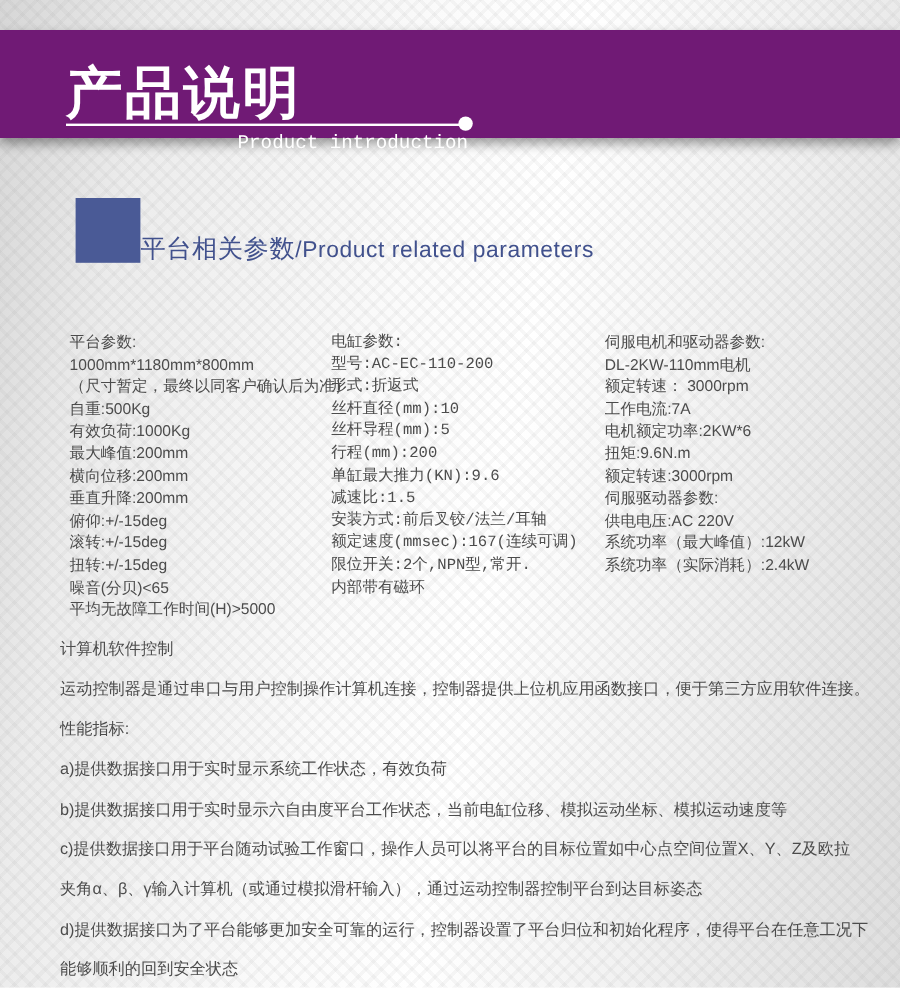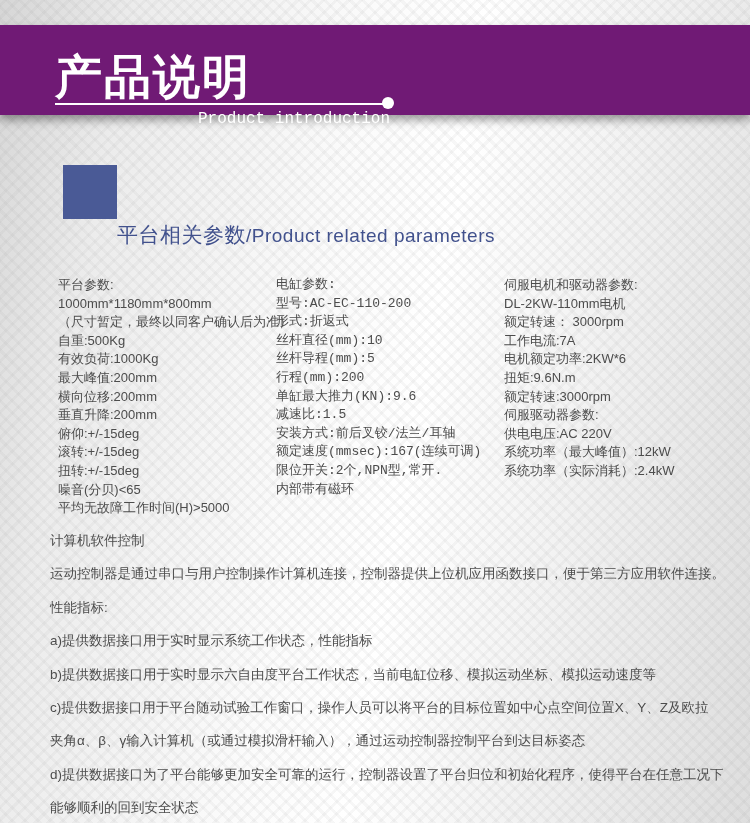--- a/index.html
+++ b/index.html
@@ -28,21 +28,21 @@
   }
   .band-sub{
     position:absolute;left:55px;top:85px;width:335px;text-align:right;
     color:#ffffff;font-size:16px;font-family:"Liberation Mono","DejaVu Sans Mono",monospace;
   }
   .sec-square{
     position:absolute;left:63px;top:165px;width:54px;height:54px;background:#4a5a96;
   }
   .sec-title{
     position:absolute;left:117px;top:193px;white-space:nowrap;
-    color:#41518d;font-size:21px;font-weight:400;letter-spacing:0.5px;margin-top:28px;
+    color:#41518d;font-size:21px;font-weight:400;letter-spacing:0.5px;
   }
   .sec-title .en{font-size:19px;}
   .specs{
     position:absolute;top:276px;left:0;width:750px;color:#4c4c4c;font-size:13px;
   }
   .spec-col{position:absolute;top:0;}
   .spec-col div{line-height:18.6px;white-space:nowrap;}
   .col1{left:58px;width:218px;}
   .col2{left:276px;width:224px;font-family:Liberation Mono, monospace;}
   .col3{left:504px;width:230px;}
@@ -108,19 +108,19 @@
       <div>供电电压:AC 220V</div>
       <div>系统功率（最大峰值）:12kW</div>
       <div>系统功率（实际消耗）:2.4kW</div>
     </div>
 </div>
 
 <div class="paras">
     <div>计算机软件控制</div>
     <div>运动控制器是通过串口与用户控制操作计算机连接，控制器提供上位机应用函数接口，便于第三方应用软件连接。</div>
     <div>性能指标:</div>
-    <div>a)提供数据接口用于实时显示系统工作状态，性能指标</div>
+    <div>a)提供数据接口用于实时显示系统工作状态，有效负荷</div>
     <div>b)提供数据接口用于实时显示六自由度平台工作状态，当前电缸位移、模拟运动坐标、模拟运动速度等</div>
     <div>c)提供数据接口用于平台随动试验工作窗口，操作人员可以将平台的目标位置如中心点空间位置X、Y、Z及欧拉</div>
     <div>夹角α、β、γ输入计算机（或通过模拟滑杆输入），通过运动控制器控制平台到达目标姿态</div>
     <div>d)提供数据接口为了平台能够更加安全可靠的运行，控制器设置了平台归位和初始化程序，使得平台在任意工况下</div>
     <div>能够顺利的回到安全状态</div>
   </div>
 
 </body></html>

